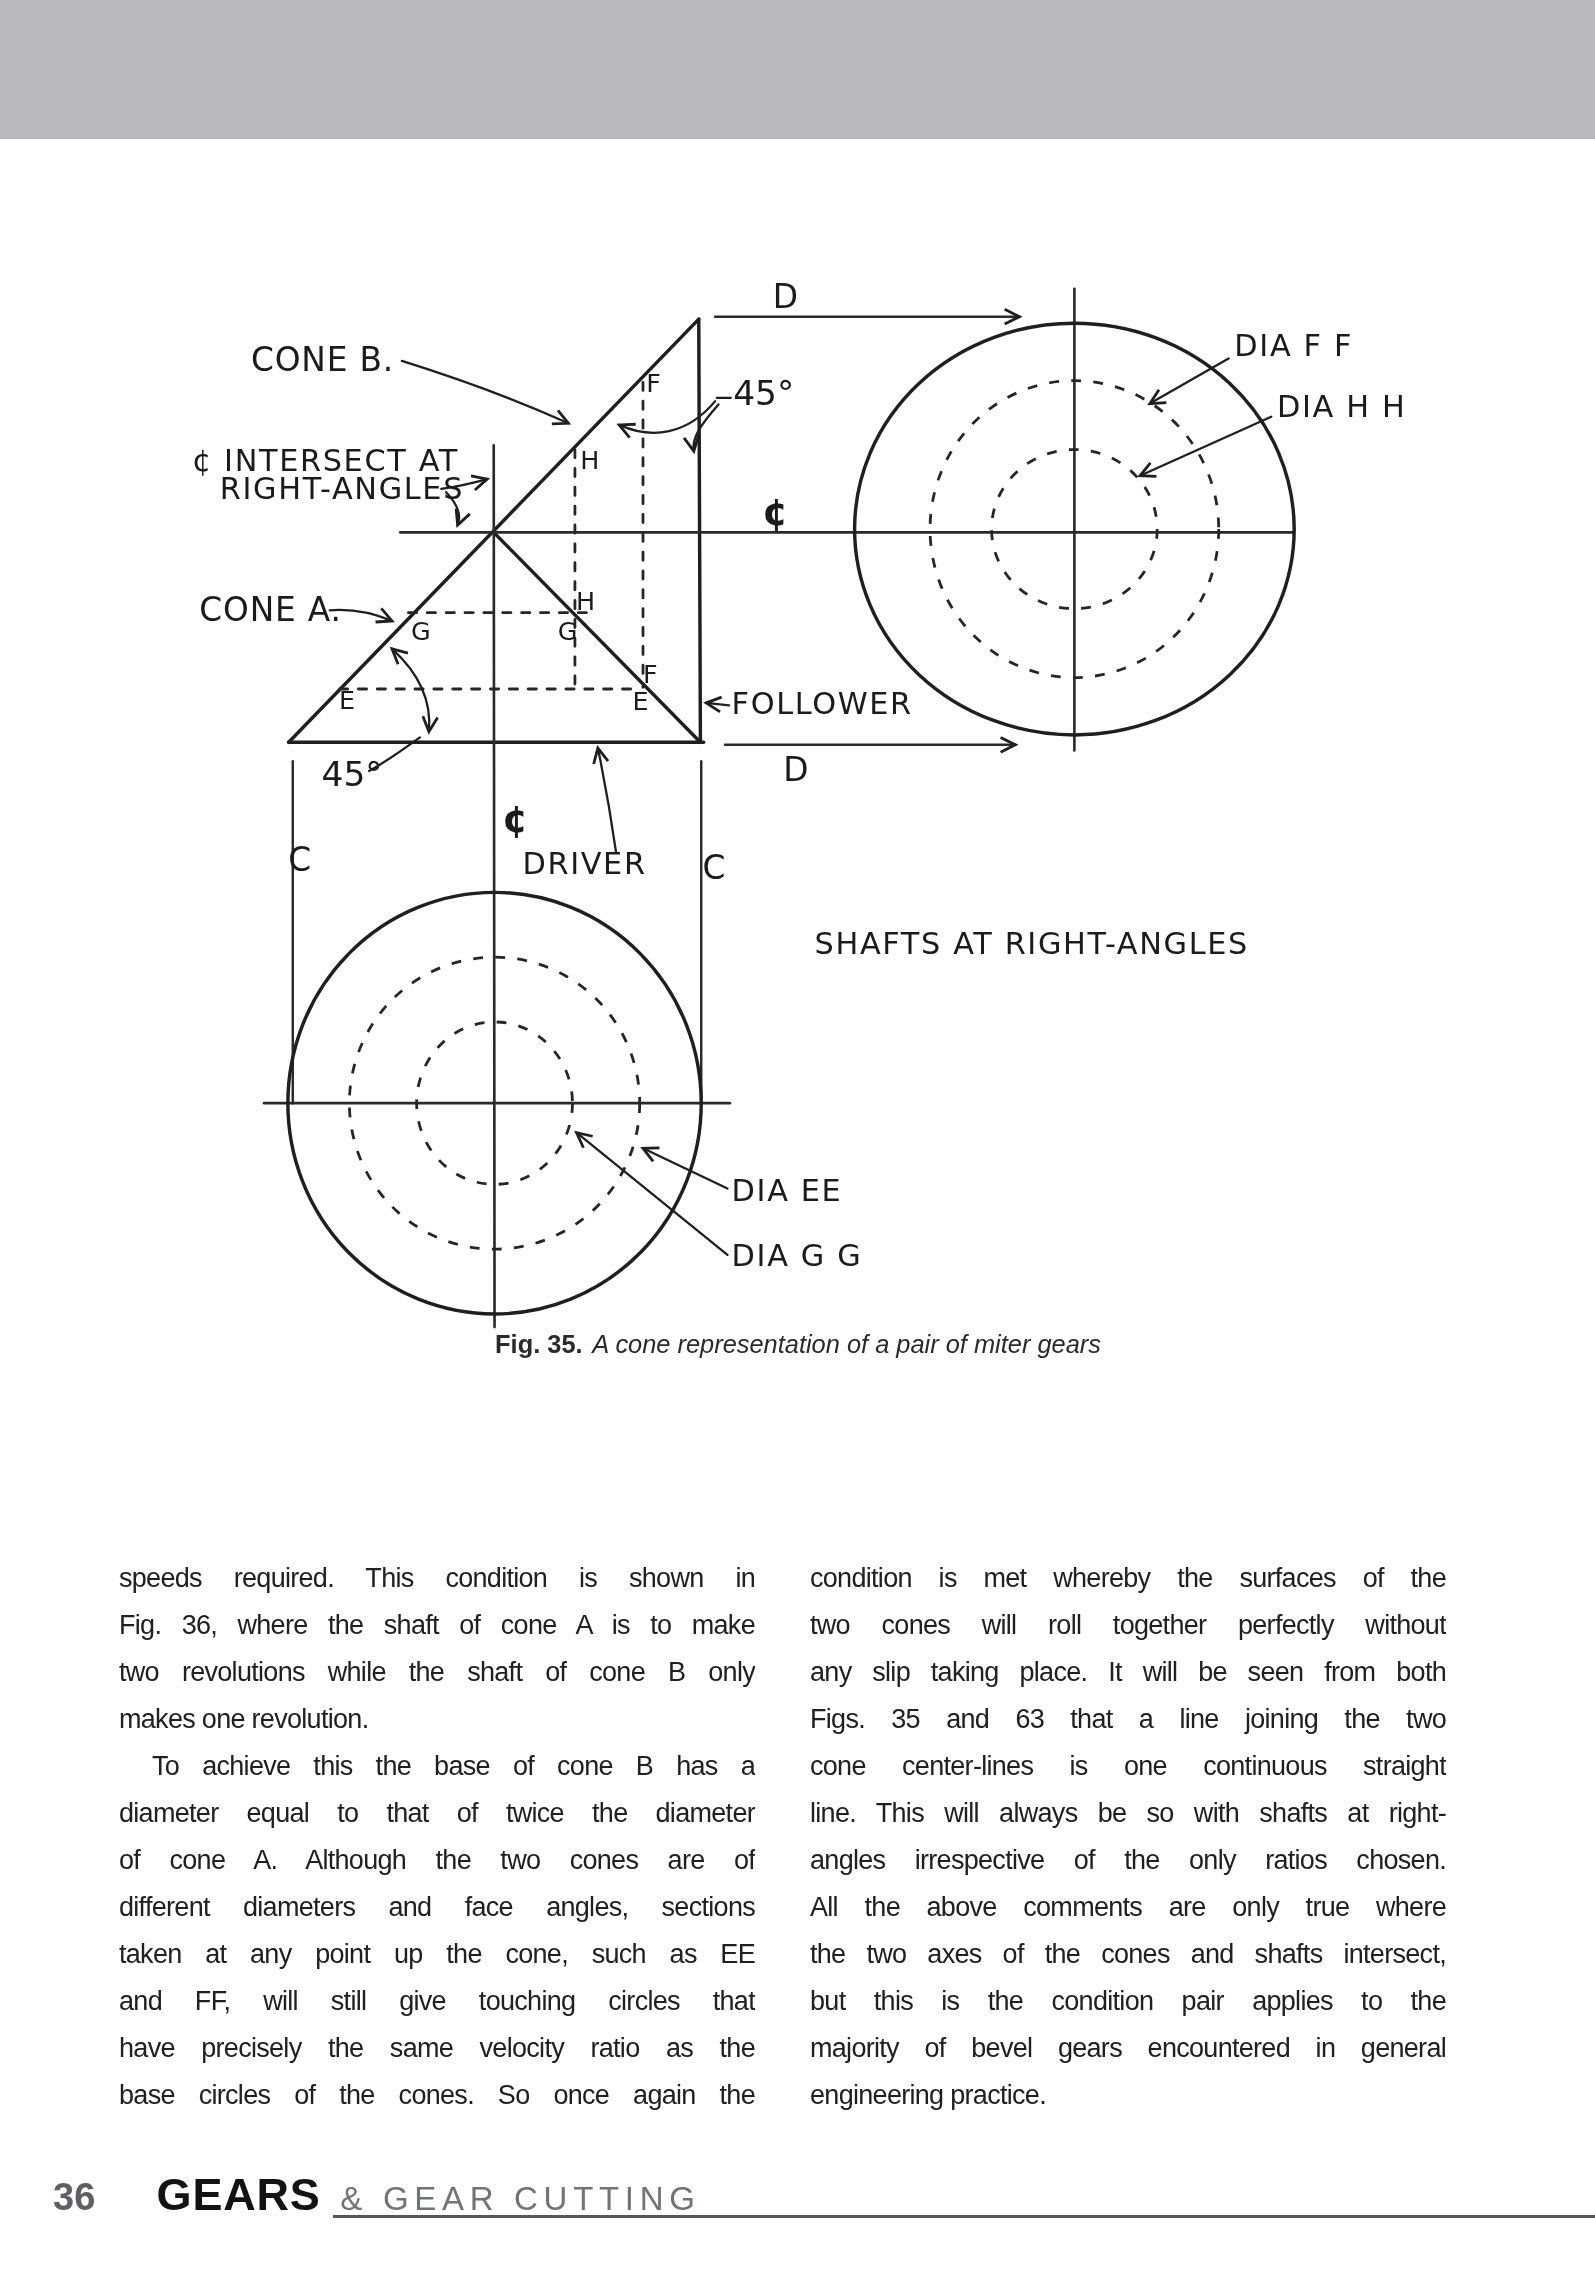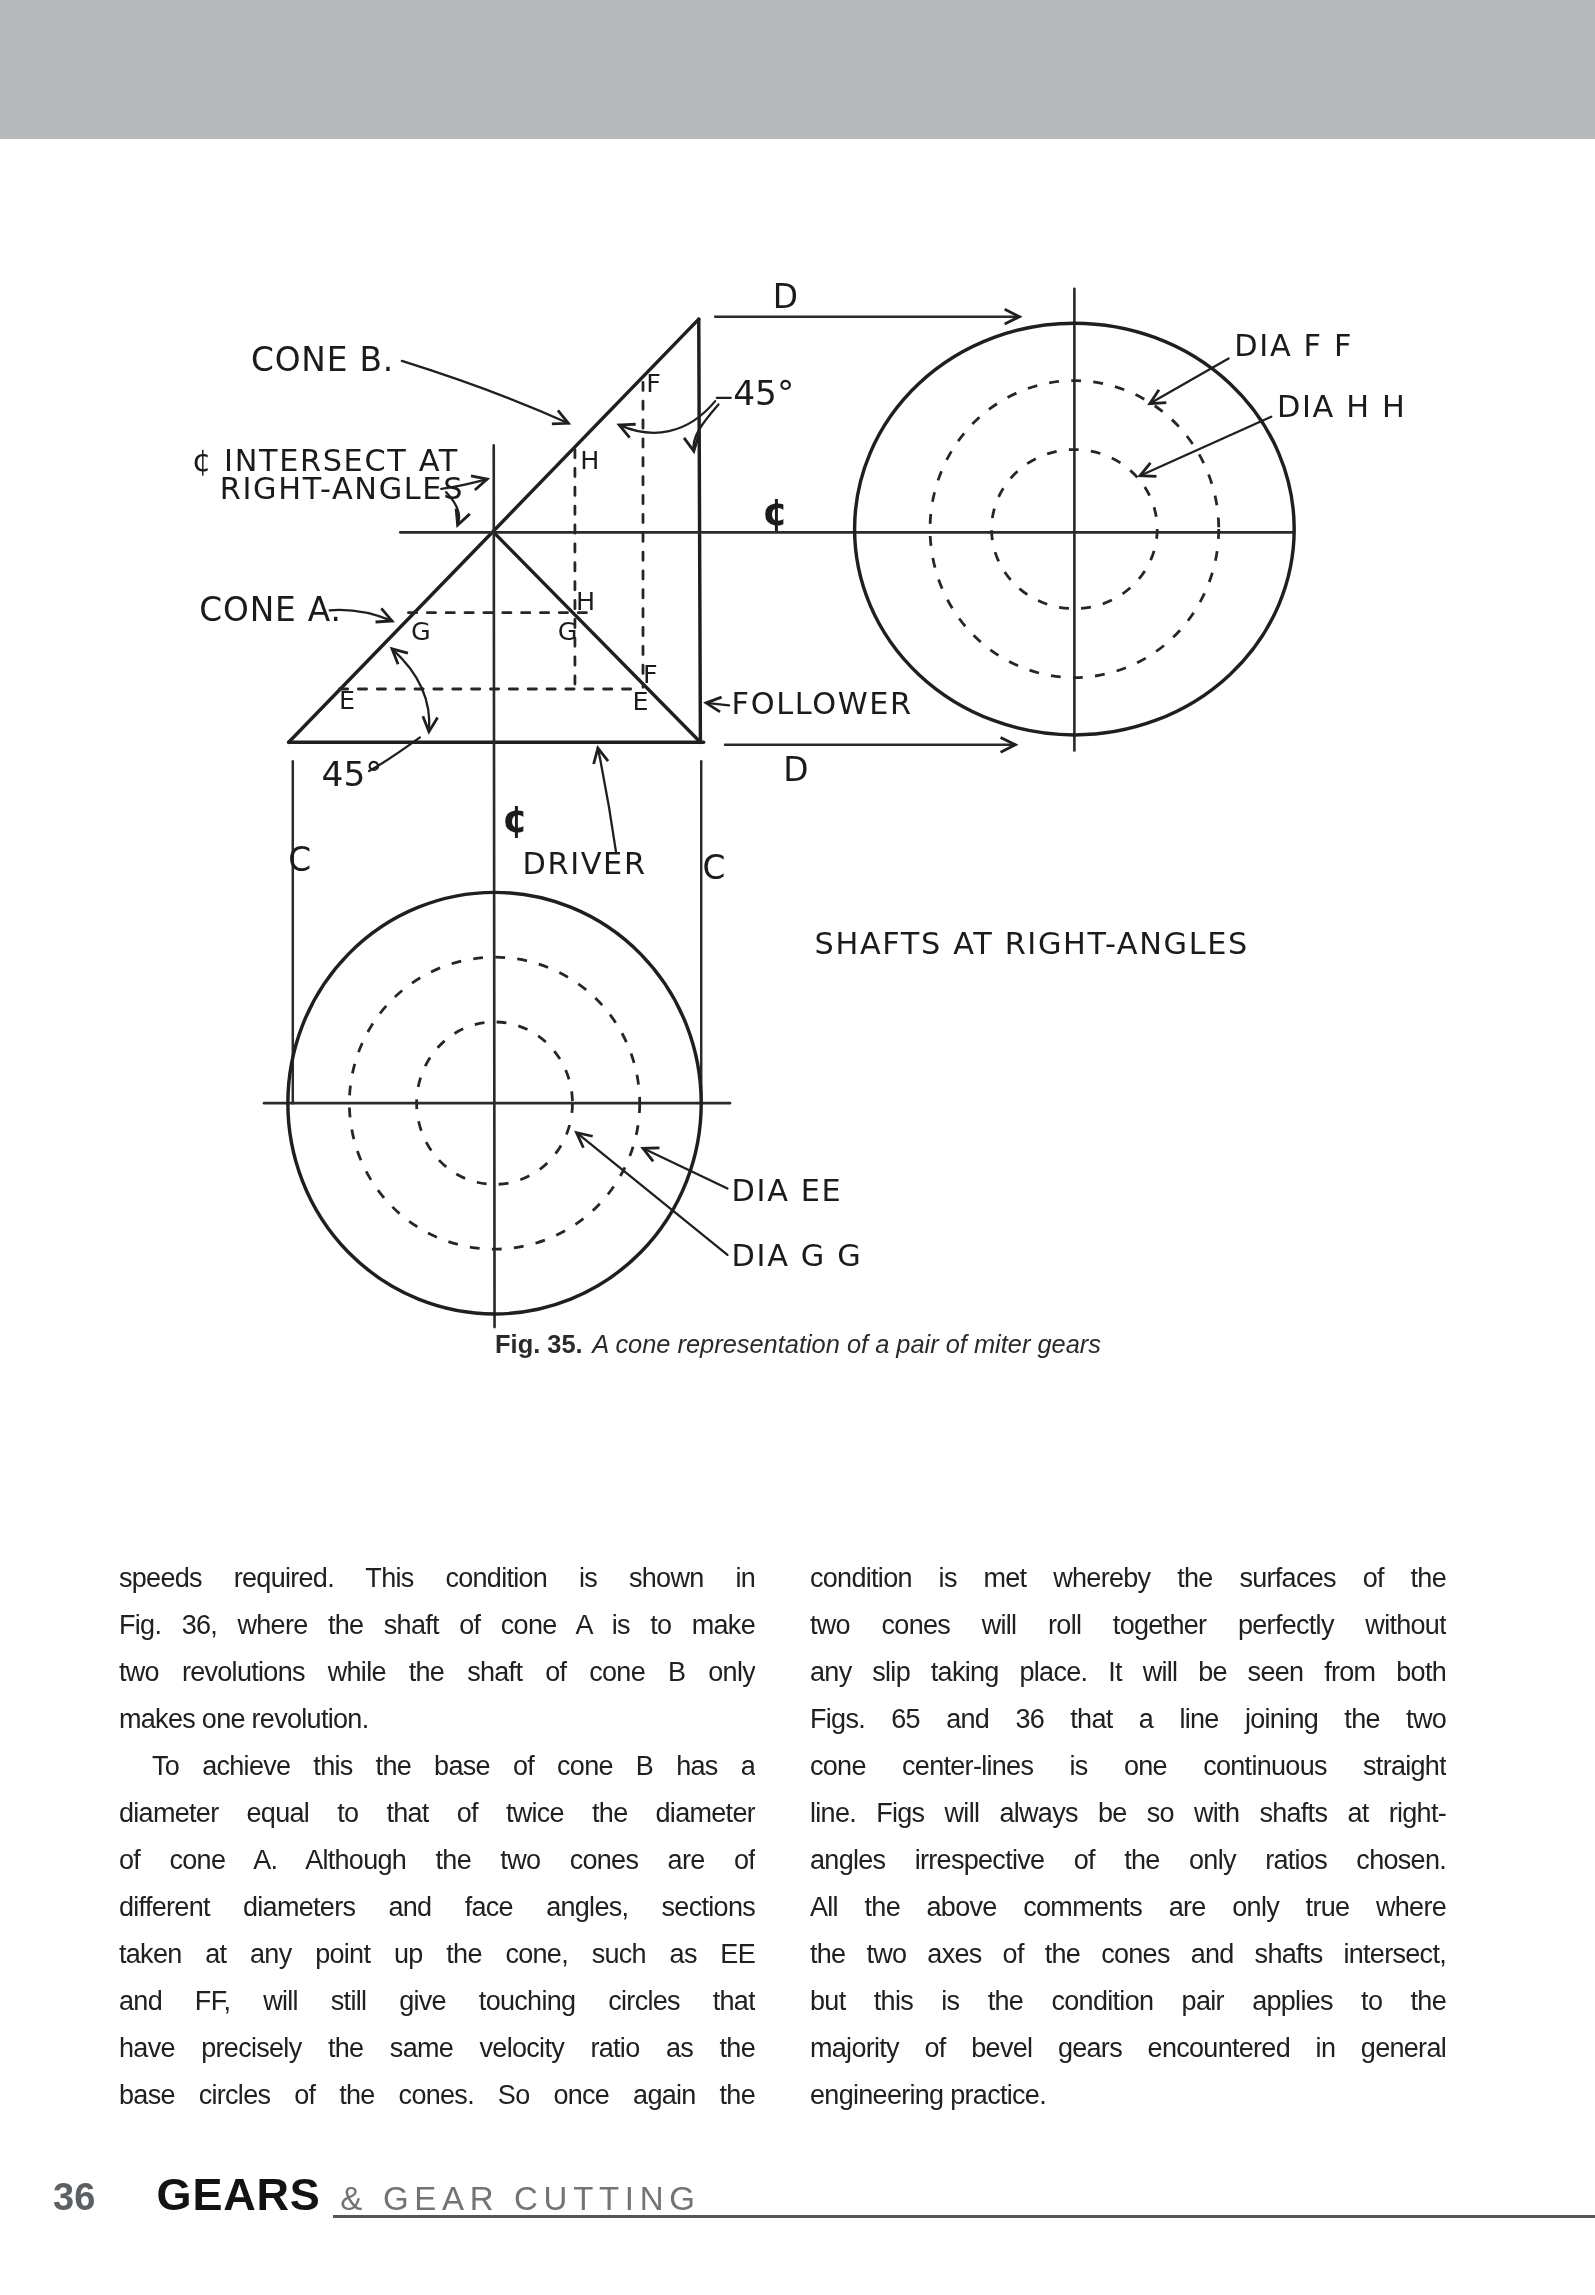--- a/index.html
+++ b/index.html
@@ -151,23 +151,23 @@
     <div class="tl">taken at any point up the cone, such as EE</div>
     <div class="tl">and FF, will still give touching circles that</div>
     <div class="tl">have precisely the same velocity ratio as the</div>
     <div class="tl">base circles of the cones. So once again the</div>
   </div>
 
   <div class="col col-right">
     <div class="tl">condition is met whereby the surfaces of the</div>
     <div class="tl">two cones will roll together perfectly without</div>
     <div class="tl">any slip taking place. It will be seen from both</div>
-    <div class="tl">Figs. 65 and 36 that a line joining the two</div>
+    <div class="tl">Figs. 35 and 63 that a line joining the two</div>
     <div class="tl">cone center-lines is one continuous straight</div>
-    <div class="tl">line. Figs will always be so with shafts at right-</div>
+    <div class="tl">line. This will always be so with shafts at right-</div>
     <div class="tl">angles irrespective of the only ratios chosen.</div>
     <div class="tl">All the above comments are only true where</div>
     <div class="tl">the two axes of the cones and shafts intersect,</div>
     <div class="tl">but this is the condition pair applies to the</div>
     <div class="tl">majority of bevel gears encountered in general</div>
     <div class="tl end">engineering practice.</div>
   </div>
 
   <div class="footer">
     <span class="f-num">36</span>

